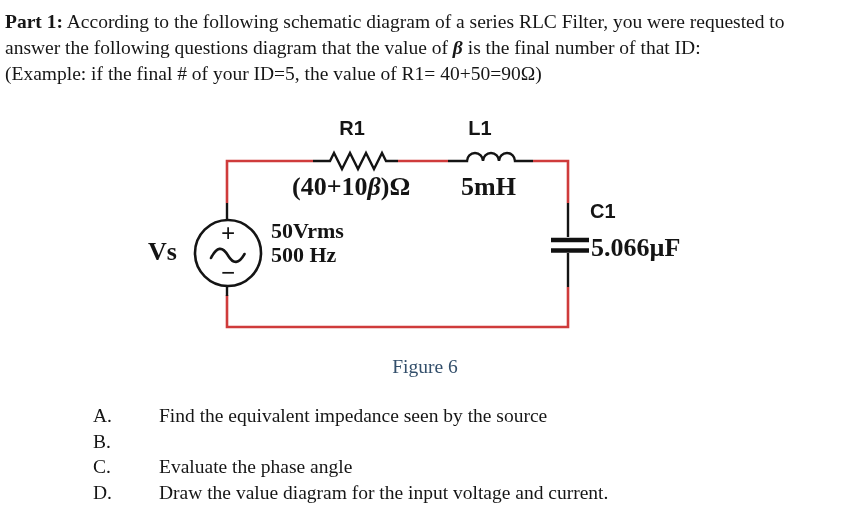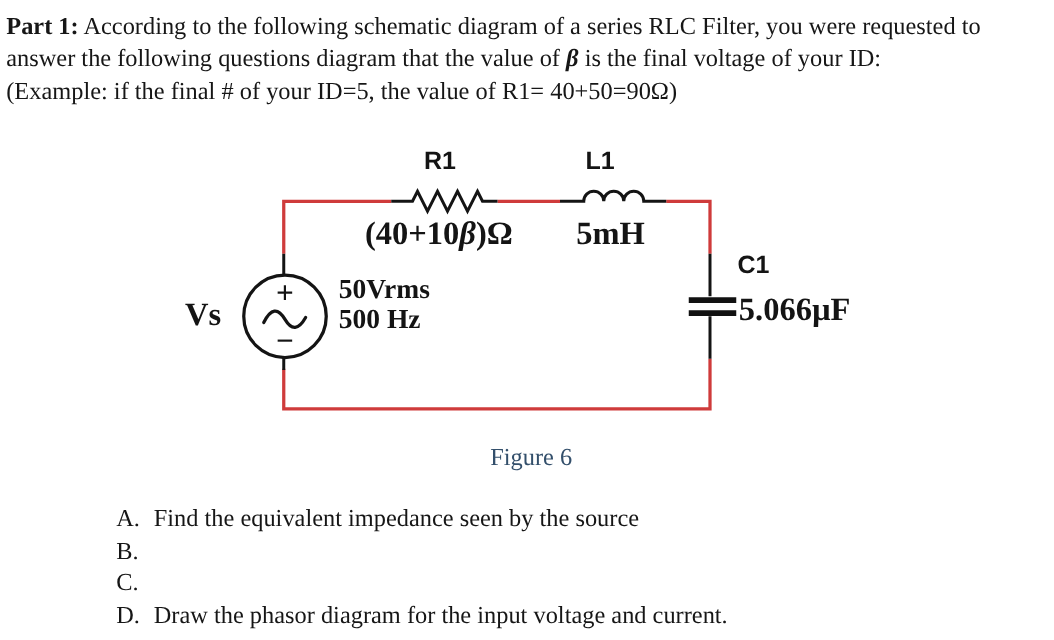--- a/index.html
+++ b/index.html
@@ -31,30 +31,30 @@
   
   .caption {
     position:absolute; left:0; top:356px; width:850px; text-align:center;
     font-size:19.5px; color:#334f6b;
   }
 
   
   .questions { position:absolute; left:93px; top:405px; font-size:19.5px; color:#161616; }
   .q-row { display:flex; height:25.7px; align-items:baseline; }
   .q-label { width:30px; flex:0 0 30px; }
-  .q-text { white-space:nowrap; }
+  .q-text { white-space:nowrap;margin-left:36px; }
 </style>
 </head>
 <body>
 
 <div class="page">
 
   <div class="intro">
     <div class="line"><span class="bold">Part 1:</span><span> According to the following schematic diagram of a series RLC Filter, you were requested to</span></div>
-    <div class="line"><span>answer the following questions diagram that the value of </span><span class="beta">β</span><span> is the final voltage of your ID:</span></div>
+    <div class="line"><span>answer the following questions diagram that the value of </span><span class="beta">β</span><span> is the final number of that ID:</span></div>
     <div class="line">(Example: if the final # of your ID=5, the value of R1= 40+50=90Ω)</div>
   </div>
 
   <svg class="circuit-svg" viewBox="0 0 843 512">
 
     <path class="wire-red" d="M227,203 L227,161 L313,161" stroke="#cf3b3b"></path>
     <path class="wire-red" d="M398,161 L448,161" stroke="#cf3b3b"></path>
     <path class="wire-red" d="M533,161 L568,161 L568,203" stroke="#cf3b3b"></path>
     <path class="wire-red" d="M568,287 L568,327 L227,327 L227,295" stroke="#cf3b3b"></path>
 
@@ -90,20 +90,21 @@
   <div class="questions">
     <div class="q-row">
       <span class="q-label">A.</span>
       <span class="q-text">Find the equivalent impedance seen by the source</span>
     </div>
     <div class="q-row">
       <span class="q-label">B.</span>
     </div>
     <div class="q-row">
       <span class="q-label">C.</span>
+      <span class="q-text">Evaluate the phase angle</span>
     </div>
     <div class="q-row">
       <span class="q-label">D.</span>
-      <span class="q-text">Draw the phasor diagram for the input voltage and current.</span>
+      <span class="q-text">Draw the value diagram for the input voltage and current.</span>
     </div>
   </div>
 
 </div>
 
 </body></html>

